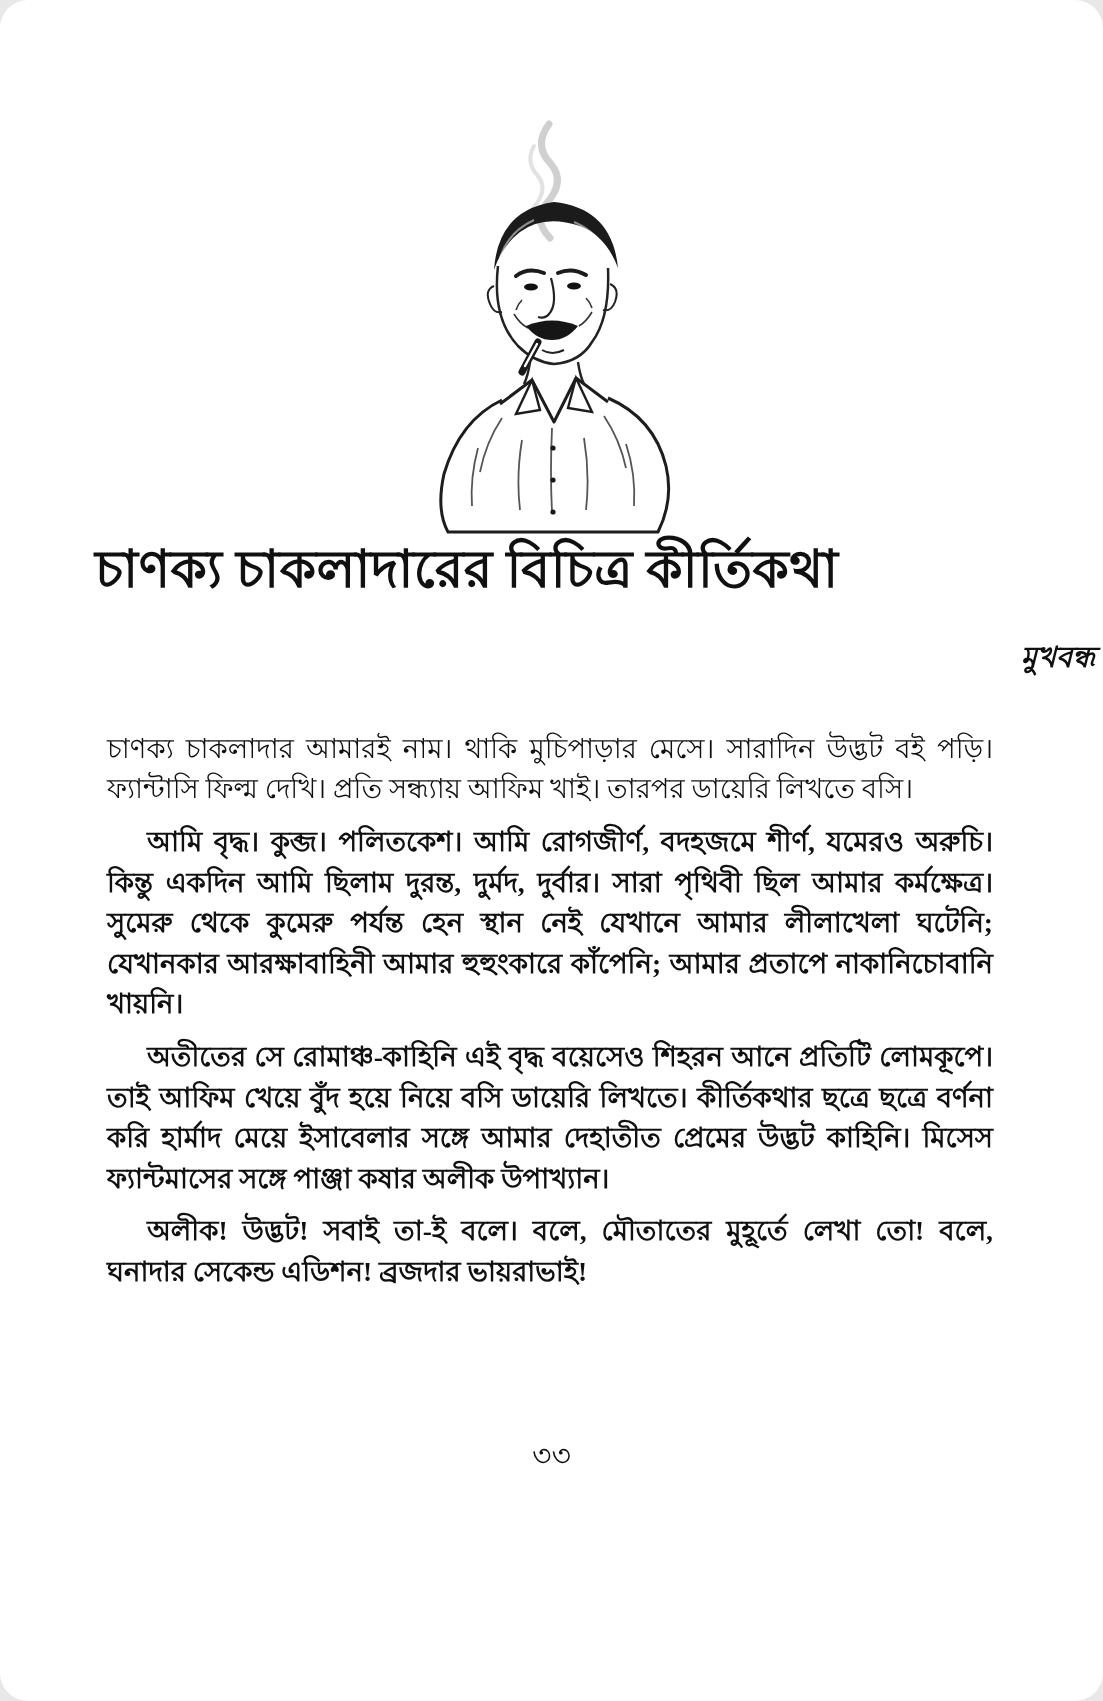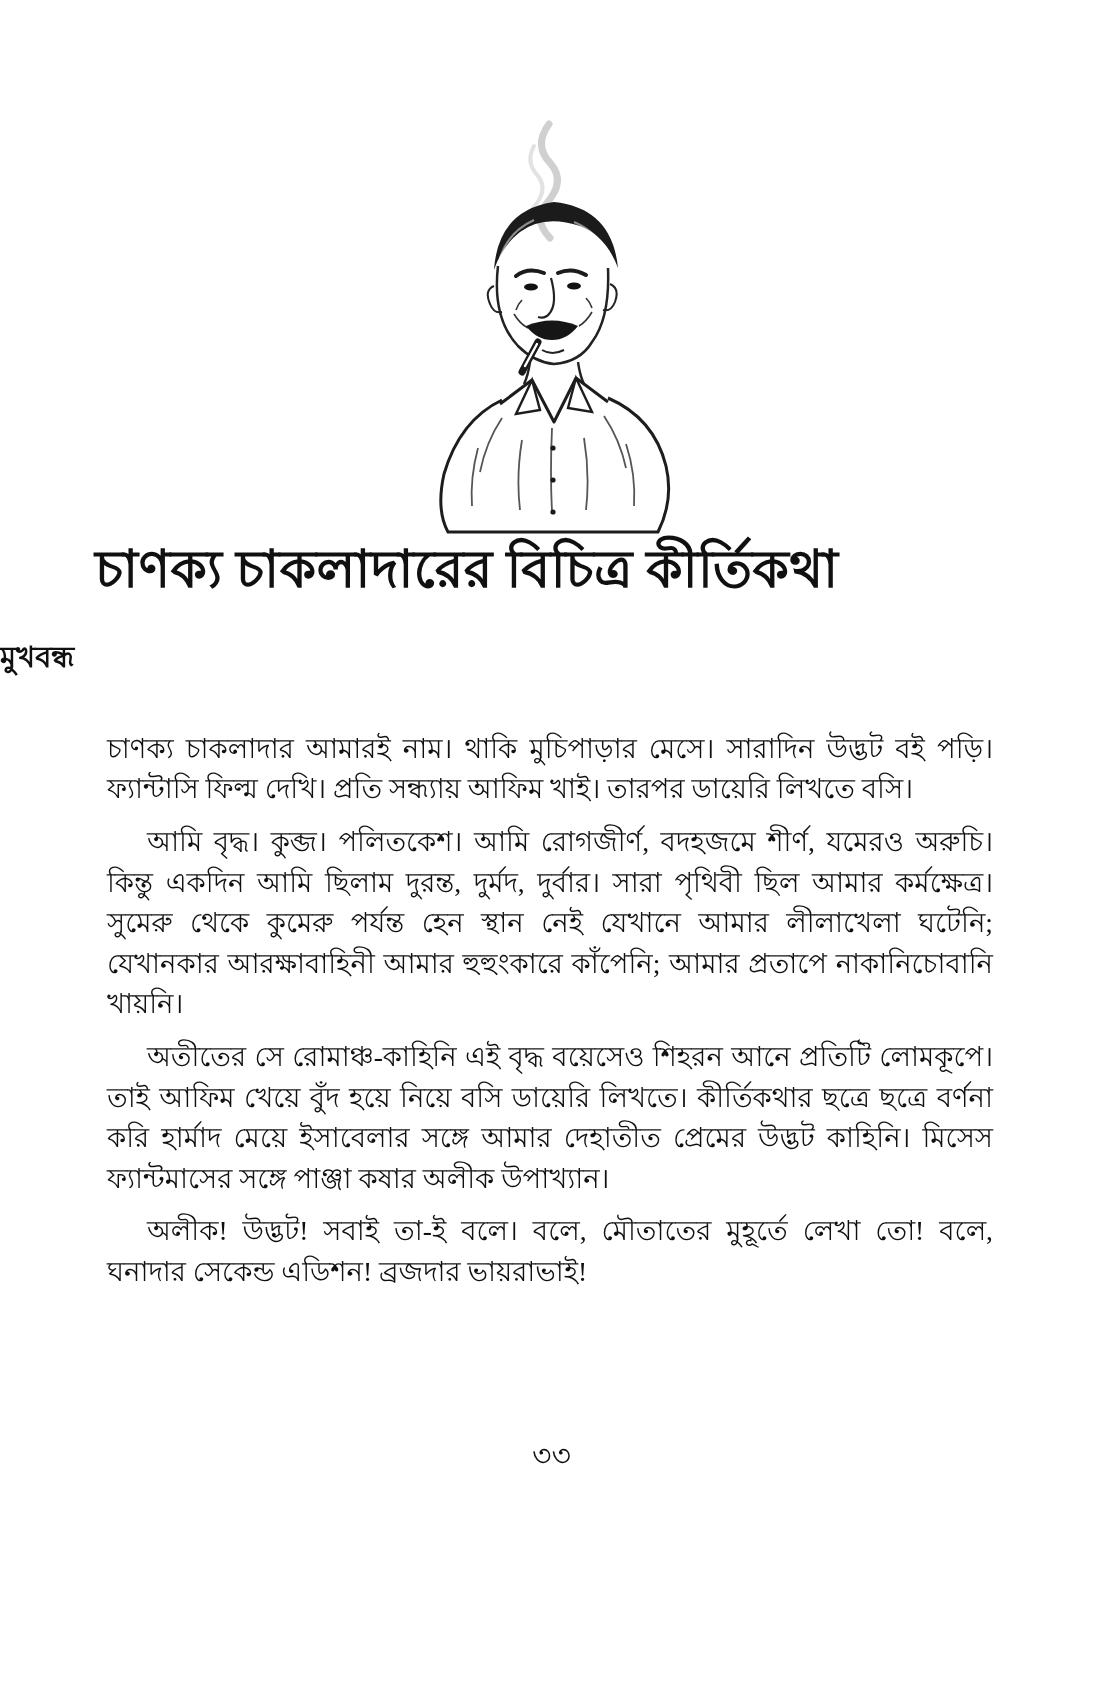--- a/index.html
+++ b/index.html
@@ -9,52 +9,55 @@
   }
   .page {
     position: relative;
     width: 1103px;
     height: 1701px;
     margin: 0 auto;
     background: #ffffff;
     color: #101010;
     font-family: "Liberation Serif", "DejaVu Serif", serif;
     overflow: hidden;
+    border-radius: 28px;
   }
   .illustration {
     width: 340px;
     height: 400px;
     margin: 118px auto 0 auto;
   }
   .illustration svg { display: block; }
   h1.chapter-title {
     margin: 22px 98px 0 95px;
     font-size: 52px;
     line-height: 1.15;
     font-weight: 700;
     letter-spacing: 0.5px;
     text-align: left;
   }
   h2.section-heading {
     margin: 34px 8px 0 0;
-    text-align: left;
+    text-align: right;
     font-size: 29px;
     font-weight: 700;
+    font-style: italic;
   }
   .body-text {
     margin: 46px 98px 0 95px;
     font-size: 27.5px;
     line-height: 40.6px;
     text-align: justify;
   }
   .body-text p {
     margin: 12px;
   }
   .body-text p + p {
     text-indent: 40px;
+    font-weight: bold;
   }
   .page-number {
     position: absolute;
     bottom: 218px;
     left: 0;
     width: 100%;
     text-align: center;
     font-size: 30px;
   }
 </style>

